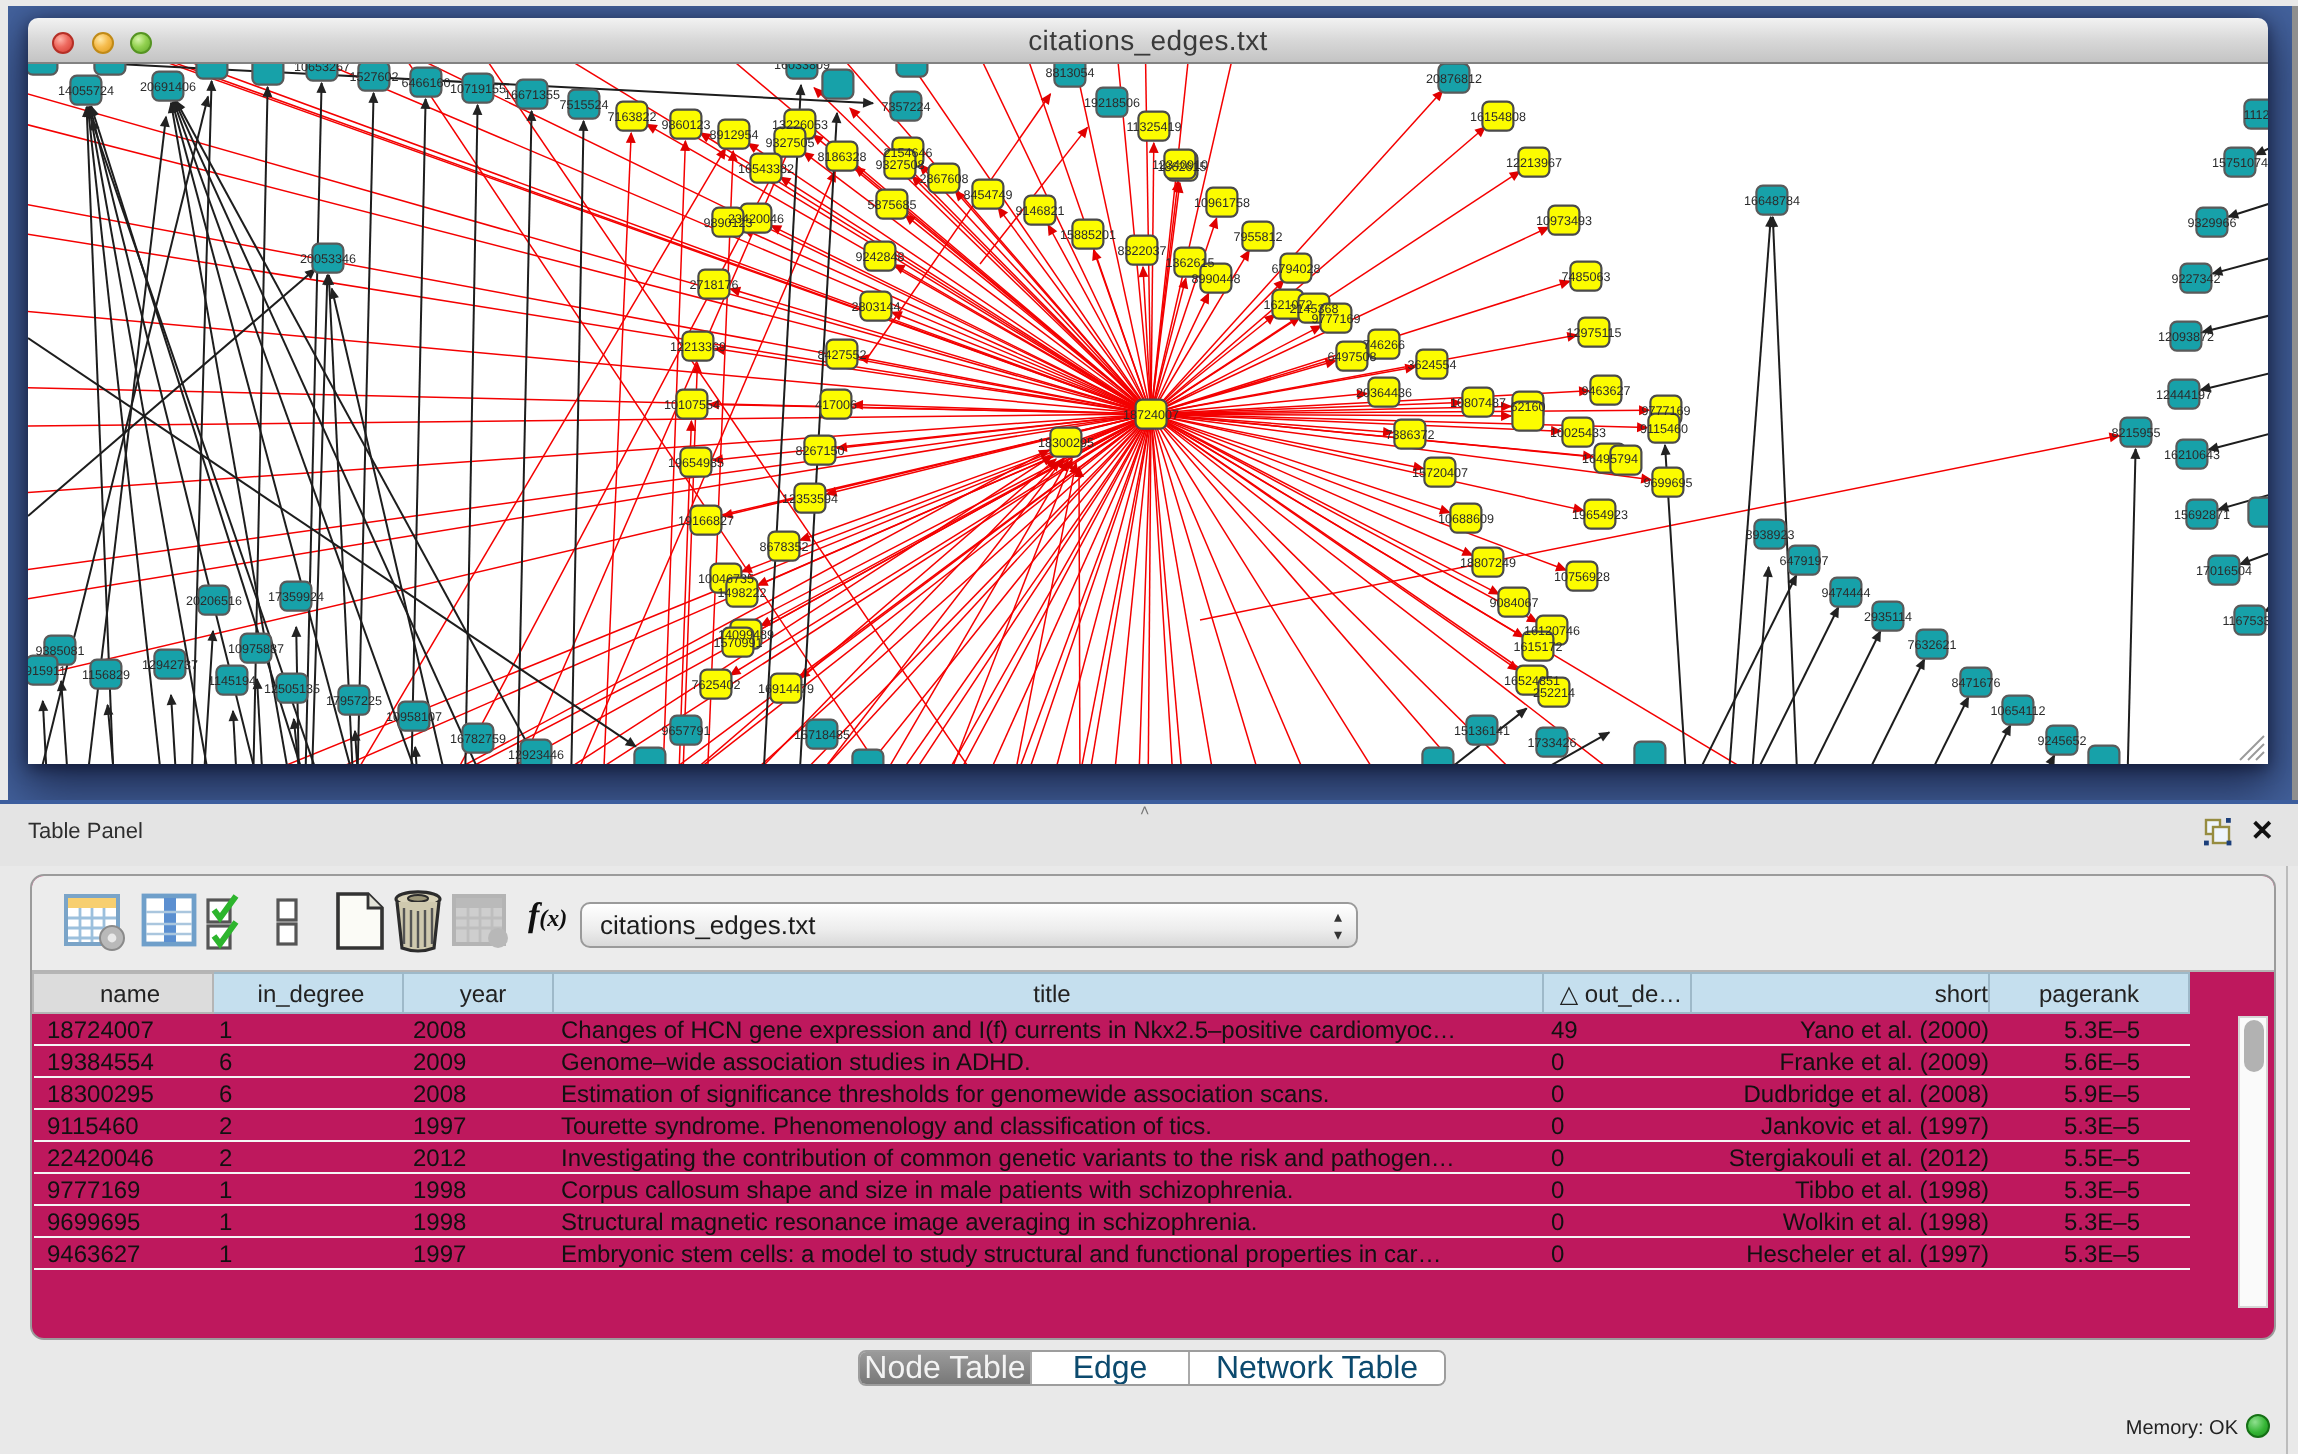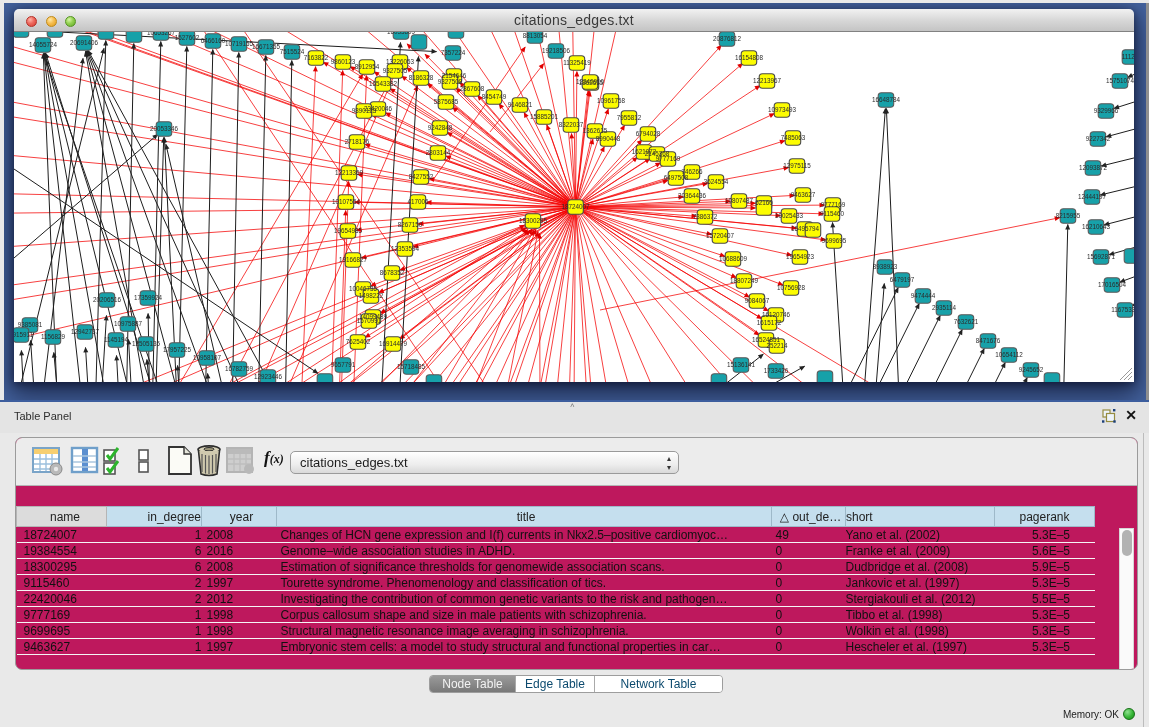--- a/index.html
+++ b/index.html
@@ -28,39 +28,39 @@
 #closex { position:absolute; right:12px; top:5px; font-size:14px; color:#111; font-weight:bold; }
 #panel { position:absolute; left:15px; top:437px; width:1123px; height:233px;
   border:1px solid #9b9b9b; border-radius:7px; background:#be185d; overflow:hidden; }
 #toolbar { position:relative; height:48px; background:#ececec; border-bottom:1px solid #b4b4b4; }
 #combo { position:absolute; left:274px; top:13px; width:389px; height:23px;
   border:1px solid #9a9a9a; border-radius:5px;
   background:linear-gradient(#fff,#ededed 60%,#d9d9d9);
   font-size:13px; color:#1c1c1c; line-height:21px; padding-left:9px; }
 #combo .arr { position:absolute; right:7px; top:2px; font-size:8px; color:#333; line-height:9px; }
 #tablewrap { position:relative; height:186px; }
-table { border-collapse:collapse; table-layout:fixed; width:1078px; font-size:12px;margin-top:20px; }
+table { border-collapse:collapse; table-layout:fixed; width:1078px; font-size:12px; }
 th { background:#c5dfee; border:1px solid #9eb9c9; font-weight:normal; height:20px;
      font-size:12px; color:#222; overflow:hidden; white-space:nowrap; }
 th.c1 { background:#dcdcdc; border-color:#b5b5b5; }
 th.c7 { text-align:center; }
 td.c7 { padding-left:13px;text-align:center; }
 td { height:16px; padding:0; color:#111; overflow:hidden; white-space:nowrap; border-bottom:1px solid #f5f5f5; }
 .c1 { width:90px; padding-left:7px; }
-.c2 { width:95px; padding-left:3px;text-align:right; }
+.c2 { width:95px; padding-left:3px; }
 .c3 { width:75px; padding-left:5px; }
 .c4 { width:495px; padding-left:4px; }
 .c5 { width:74px; padding-left:4px; }
-.c6 { width:149px; text-align:left; }
+.c6 { width:149px; text-align:right; }
 .c7 { width:100px; }
 #vscroll { position:absolute; right:3px; top:22px; width:15px; height:146px; background:#fafafa;
   border:1px solid #d6d6d6; border-radius:0; }
 #vthumb { position:absolute; left:2px; top:1px; width:10px; height:26px; background:#b2b2b2; border-radius:5px; }
 #tabs { position:absolute; left:429px; top:675px; height:18px; display:flex;
-  border:1px solid #9d9d9d; border-radius:4px; overflow:hidden; font-size:12px; }
+  border:1px solid #9d9d9d; border-radius:4px; overflow:hidden; font-size:16px; }
 #tabs div { line-height:17px; background:#fff; color:#0c4a6e; text-align:center; }
 #tabs div:nth-child(1) { width:85px; }
 #tabs div:nth-child(2) { width:79px; }
 #tabs div:nth-child(3) { width:128px; }
 #tabs div.sel { background:linear-gradient(#9a9a9a,#787878); color:#f3f3f3; }
 #tabs div + div { border-left:1px solid #aaa; }
 #status { position:absolute; right:14px; bottom:7px; font-size:10px; color:#222; }
 #status .dot { display:inline-block; width:12px; height:12px; border-radius:50%;
   background:radial-gradient(circle at 35% 30%, #8fe08f, #35b535 55%, #1e8e1e);
   border:1px solid #157015; vertical-align:-2px; margin-left:4px; }
@@ -670,27 +670,27 @@
               <th class="c5">△ out_de…</th>
               <th class="c6">short</th>
               <th class="c7">pagerank</th>
             </tr>
 <tr>
               <td class="c1">18724007</td>
               <td class="c2">1</td>
               <td class="c3">2008</td>
               <td class="c4">Changes of HCN gene expression and I(f) currents in Nkx2.5–positive cardiomyoc…</td>
               <td class="c5">49</td>
-              <td class="c6">Yano et al. (2002)</td>
+              <td class="c6">Yano et al. (2000)</td>
               <td class="c7">5.3E–5</td>
             </tr>
 <tr>
               <td class="c1">19384554</td>
               <td class="c2">6</td>
-              <td class="c3">2016</td>
+              <td class="c3">2009</td>
               <td class="c4">Genome–wide association studies in ADHD.</td>
               <td class="c5">0</td>
               <td class="c6">Franke et al. (2009)</td>
               <td class="c7">5.6E–5</td>
             </tr>
 <tr>
               <td class="c1">18300295</td>
               <td class="c2">6</td>
               <td class="c3">2008</td>
               <td class="c4">Estimation of significance thresholds for genomewide association scans.</td>

